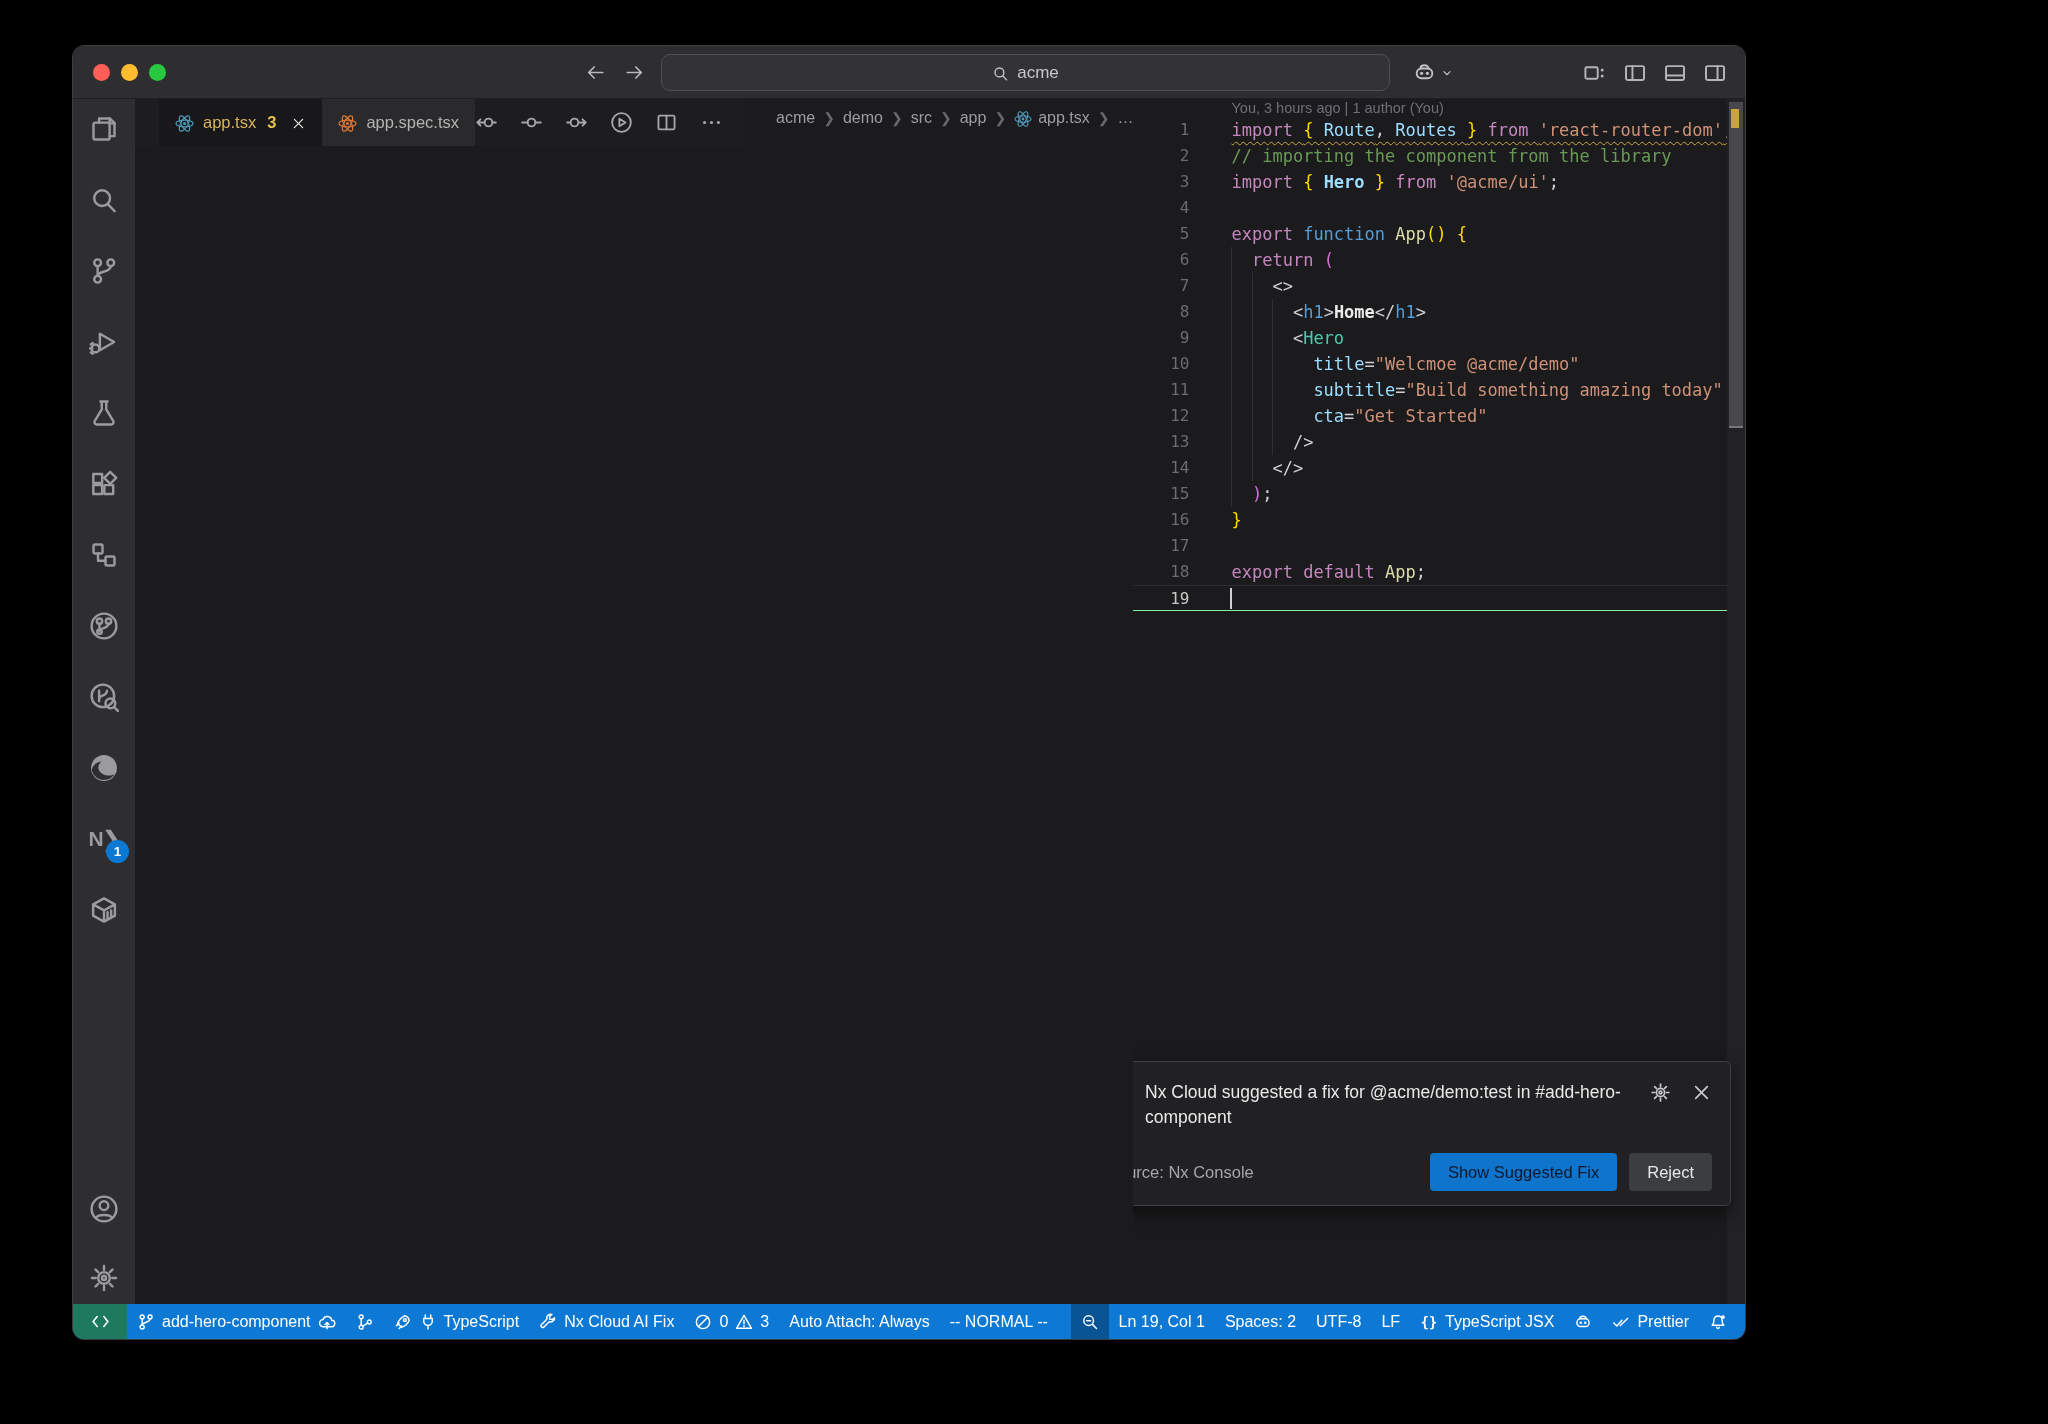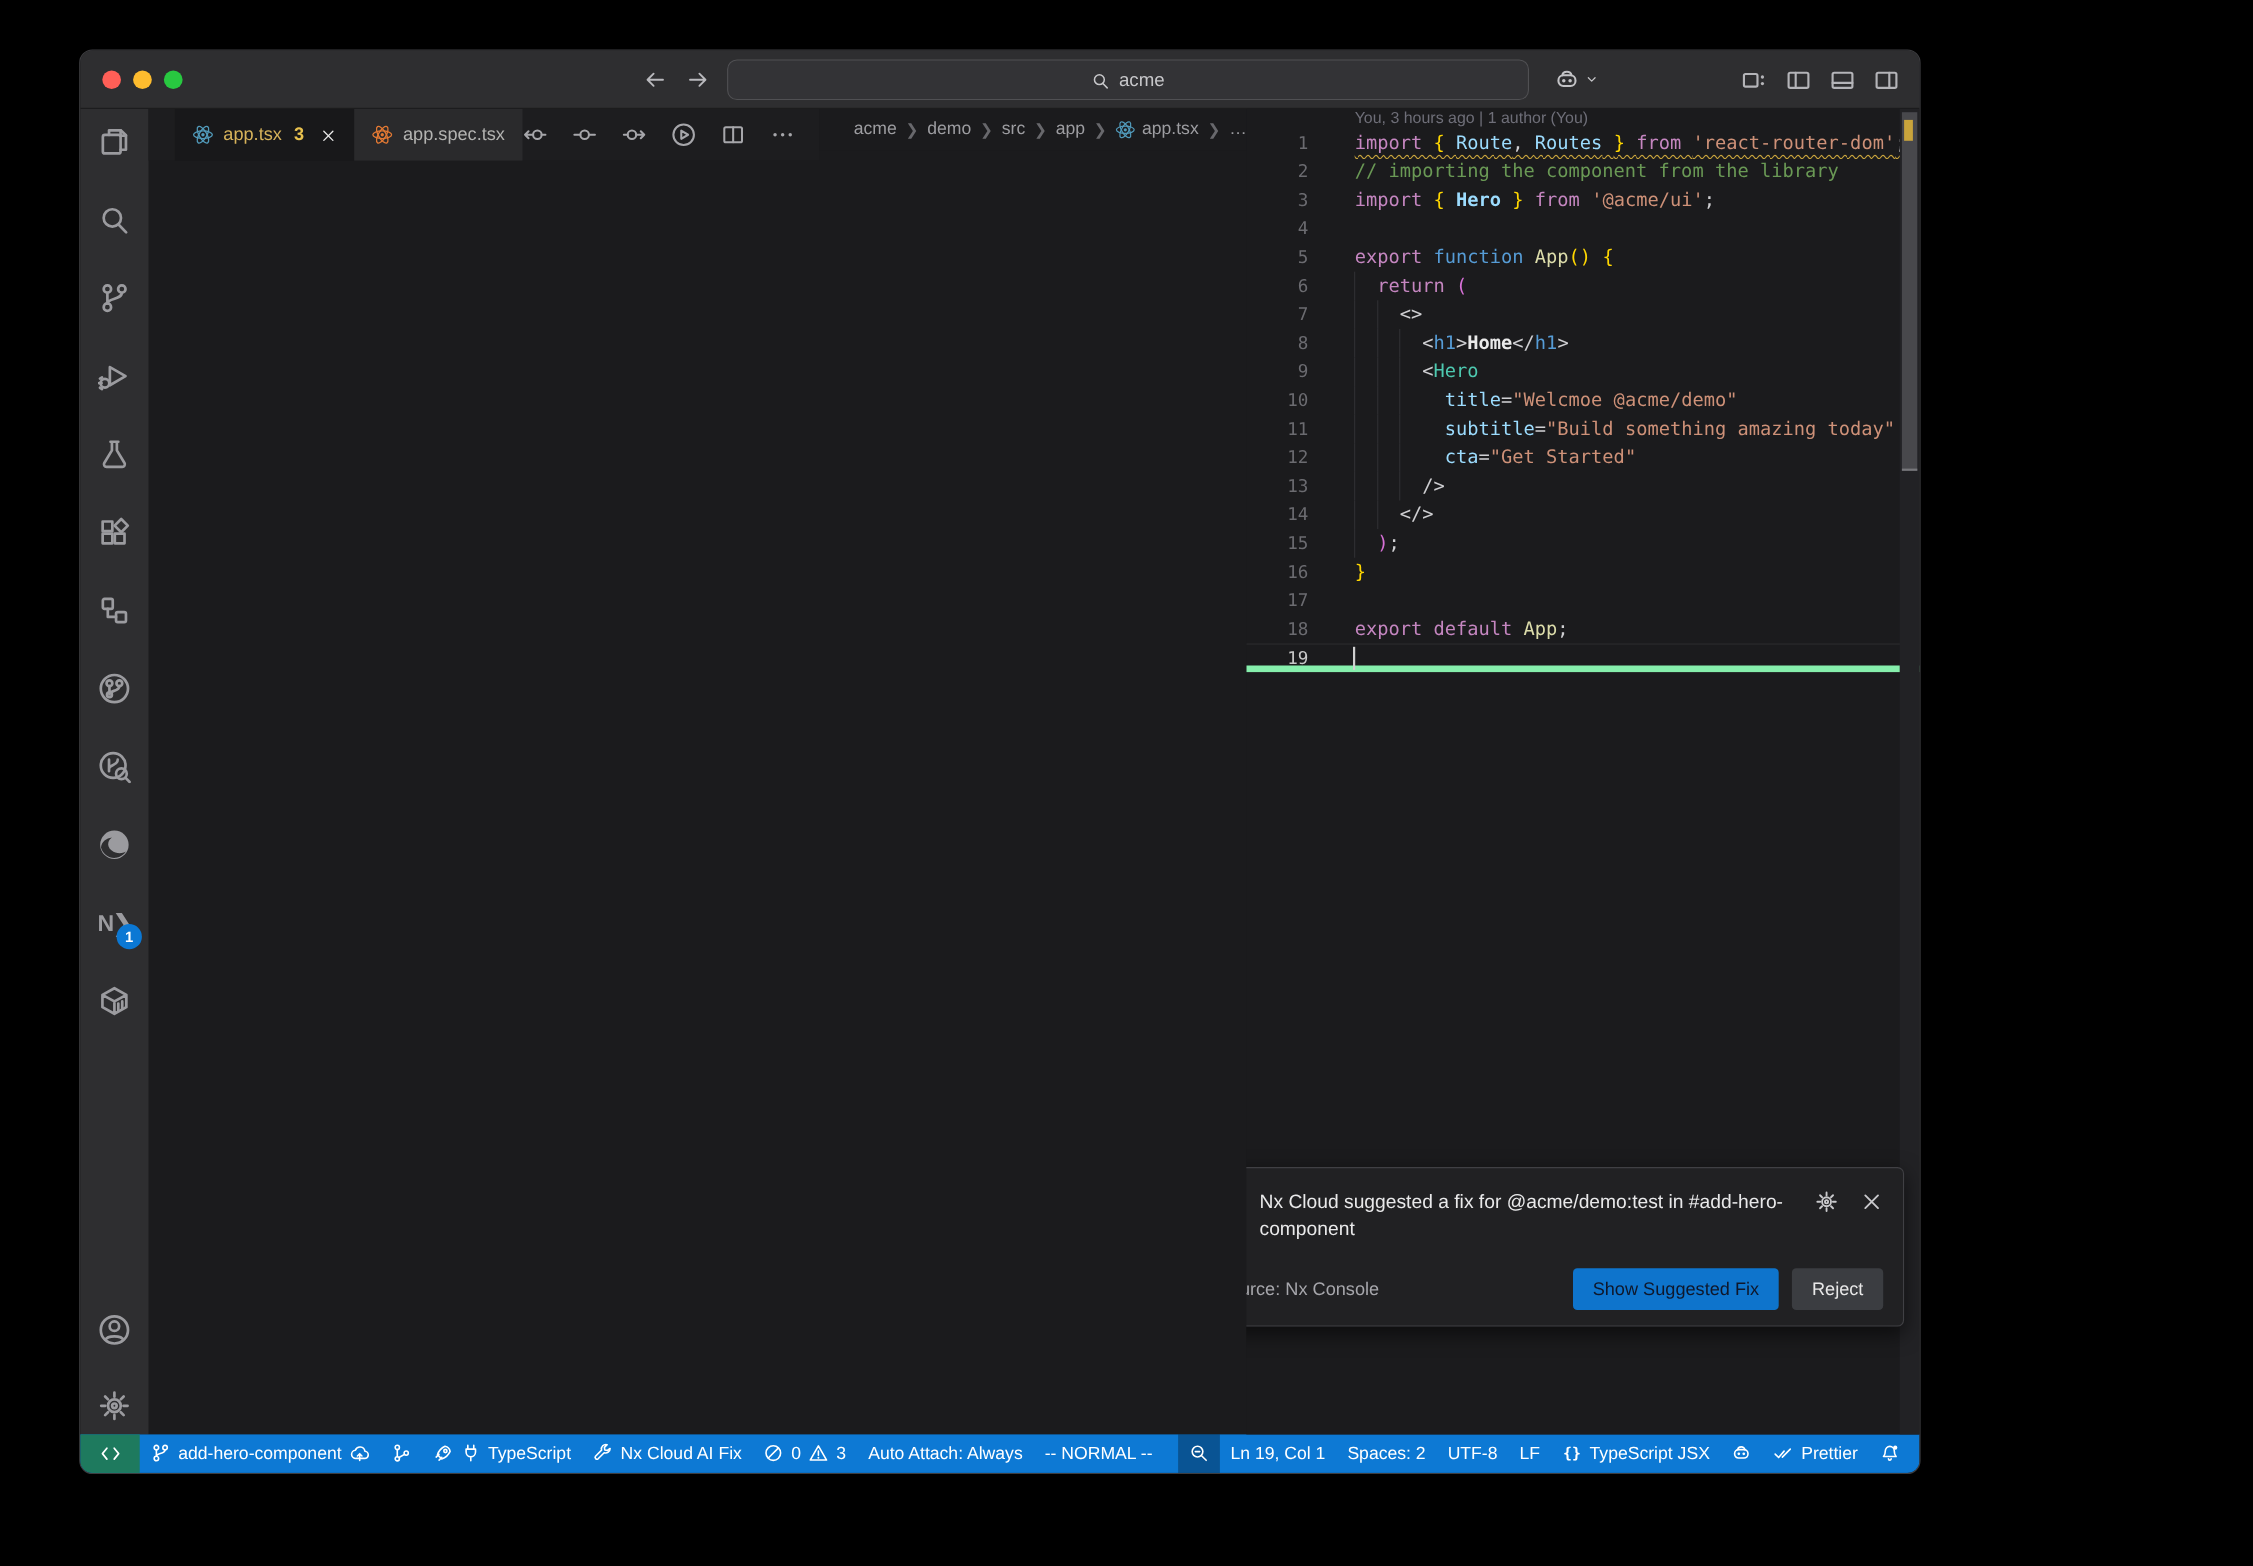--- a/index.html
+++ b/index.html
@@ -56,21 +56,21 @@
   .react { width:18px; height:18px; }
 
   
   .editor { position:relative; flex:1; background:var(--editor-bg); overflow:hidden;
     font-family:"DejaVu Sans Mono", monospace; font-size:17px; }
   .blame { height:18px; line-height:18px; padding-left:98px; color:#6e6e78; font-size:14.5px;
     font-family:"Liberation Sans", sans-serif; }
   .line { position:relative; height:26px; line-height:26px; white-space:pre; }
   .ln { position:absolute; left:0; top:0; width:56px; text-align:right; color:#6b6b70; font-size:16px; }
   .line.current .ln { color:#c8c8c8; }
-  .line.current { border-top:1px solid #2c2c2e; border-bottom:6px solid #86efac; }
+  .line.current { border-top:1px solid #2c2c2e; border-bottom:1px solid #86efac; }
   .lc { position:absolute; left:98px; top:0; }
   .guide { position:absolute; top:0; bottom:0; width:1px; background:#303034; }
   .cursor { position:absolute; left:97px; top:2px; width:2px; height:21px; background:#d0d0d0; }
   .sq { text-decoration:underline wavy var(--warning); text-decoration-thickness:1.4px; text-underline-offset:5px; }
   .tk-kw{color:var(--tk-kw)} .tk-blue{color:var(--tk-blue)} .tk-var{color:var(--tk-var)}
   .tk-varb{color:var(--tk-var);font-weight:bold} .tk-str{color:var(--tk-str)} .tk-cmt{color:var(--tk-cmt)}
   .tk-fn{color:var(--tk-fn)} .tk-b1{color:var(--tk-b1)} .tk-b2{color:var(--tk-b2)} .tk-pn{color:var(--tk-pn)}
   .tk-comp{color:var(--tk-comp)} .tk-tag{color:var(--tk-tag)} .tk-txtb{color:var(--tk-txtb);font-weight:bold}
 
   .scrollbar { position:absolute; right:0; top:0; width:18px; bottom:0; background:#222225; }

